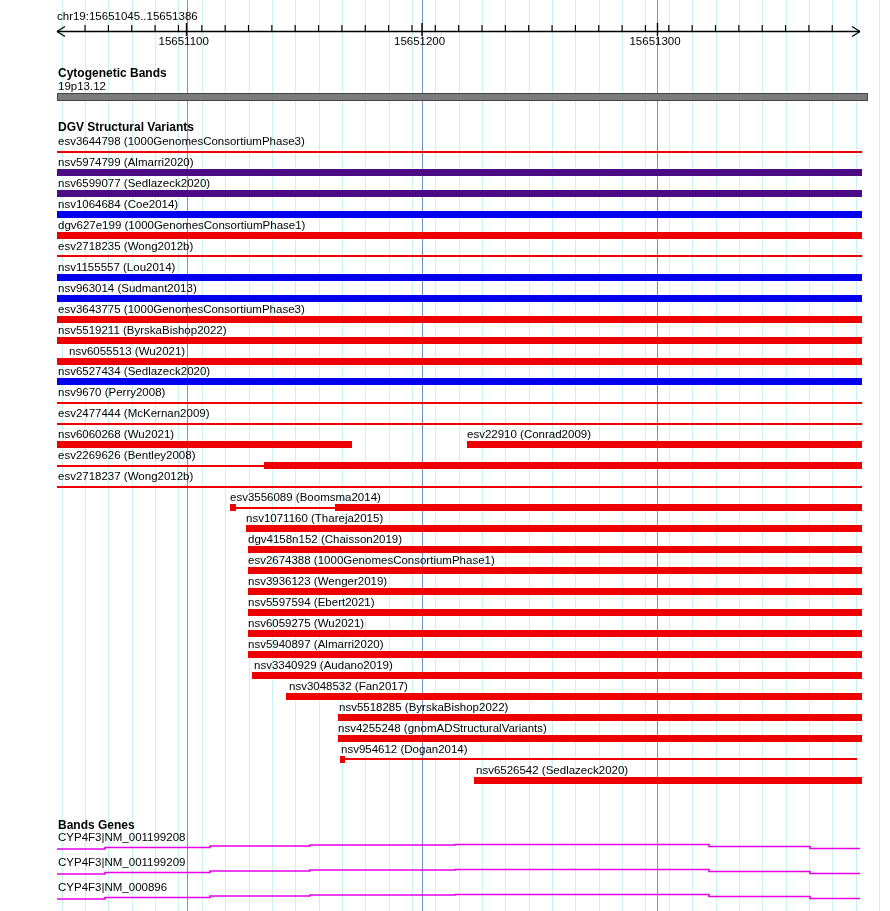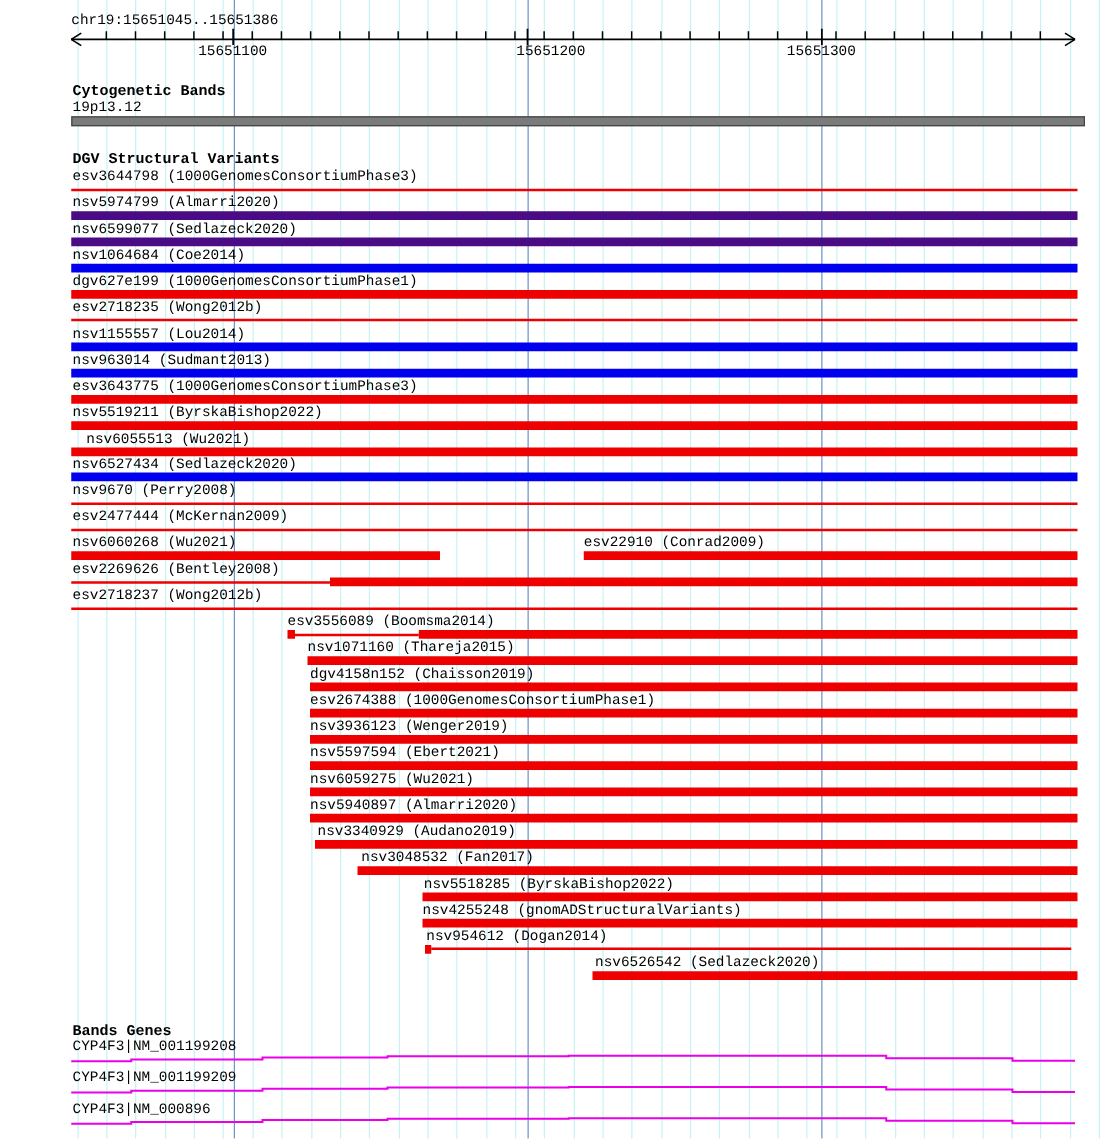--- a/index.html
+++ b/index.html
@@ -1,21 +1,21 @@
 <!DOCTYPE html>
 <html><head>
 <meta charset="utf-8">
 <style>
   html,body{margin:0;padding:0;background:#fff;}
   #view{
     position:relative;
     width:890px;height:911px;
     background:#fff;
     overflow:hidden;
-    font-family:Liberation Mono, monospace;
+    font-family:Liberation Sans, sans-serif;
     font-size:11.5px;
     color:#000;
   }
   .gridline{position:absolute;top:0;height:911px;width:1px;}
   .lbl{position:absolute;white-space:nowrap;line-height:11px;height:11px;}
   .heading{font-weight:bold;font-size:12px;}
   .seg{position:absolute;}
   #cytoband-bar{position:absolute;box-sizing:border-box;}
   svg{position:absolute;left:0;top:0;}
 </style>
@@ -105,21 +105,21 @@
       <line x1="762.2" y1="25" x2="762.2" y2="31.5" stroke="#000000" stroke-width="1.2"></line>
       <line x1="785.5500000000001" y1="25" x2="785.5500000000001" y2="31.5" stroke="#000000" stroke-width="1.2"></line>
       <line x1="808.9000000000001" y1="25" x2="808.9000000000001" y2="31.5" stroke="#000000" stroke-width="1.2"></line>
       <line x1="832.2500000000001" y1="25" x2="832.2500000000001" y2="31.5" stroke="#000000" stroke-width="1.2"></line>
       <line x1="186.51612903225808" y1="23" x2="186.51612903225808" y2="36" stroke="#000000" stroke-width="1.4"></line>
       <line x1="422" y1="23" x2="422" y2="36" stroke="#000000" stroke-width="1.4"></line>
       <line x1="657.483870967742" y1="23" x2="657.483870967742" y2="36" stroke="#000000" stroke-width="1.4"></line>
     </svg>
   <div id="ruler-labels">
       <div class="lbl" style="left: 158.516px; top: 36px; text-align: right;">15651100</div>
-      <div class="lbl" style="left: 413px; top: 36px;">15651200</div>
+      <div class="lbl" style="left: 394px; top: 36px;">15651200</div>
       <div class="lbl" style="left: 629.484px; top: 36px;">15651300</div>
     </div>
 
   <div class="lbl heading" style="left:58px;top:68px;">Cytogenetic Bands</div>
   <div class="lbl" style="left:58px;top:81px;">19p13.12</div>
   <div id="cytoband-bar" style="left: 57px; top: 93px; width: 811px; height: 8px; background: rgb(123, 123, 123); border: 1px solid rgb(69, 69, 69);"></div>
 
   <div class="lbl heading" style="left:58px;top:122px;">DGV Structural Variants</div>
   <div id="dgv-layer">
       <div class="lbl" style="left: 58px; top: 136px;">esv3644798 (1000GenomesConsortiumPhase3)</div>

